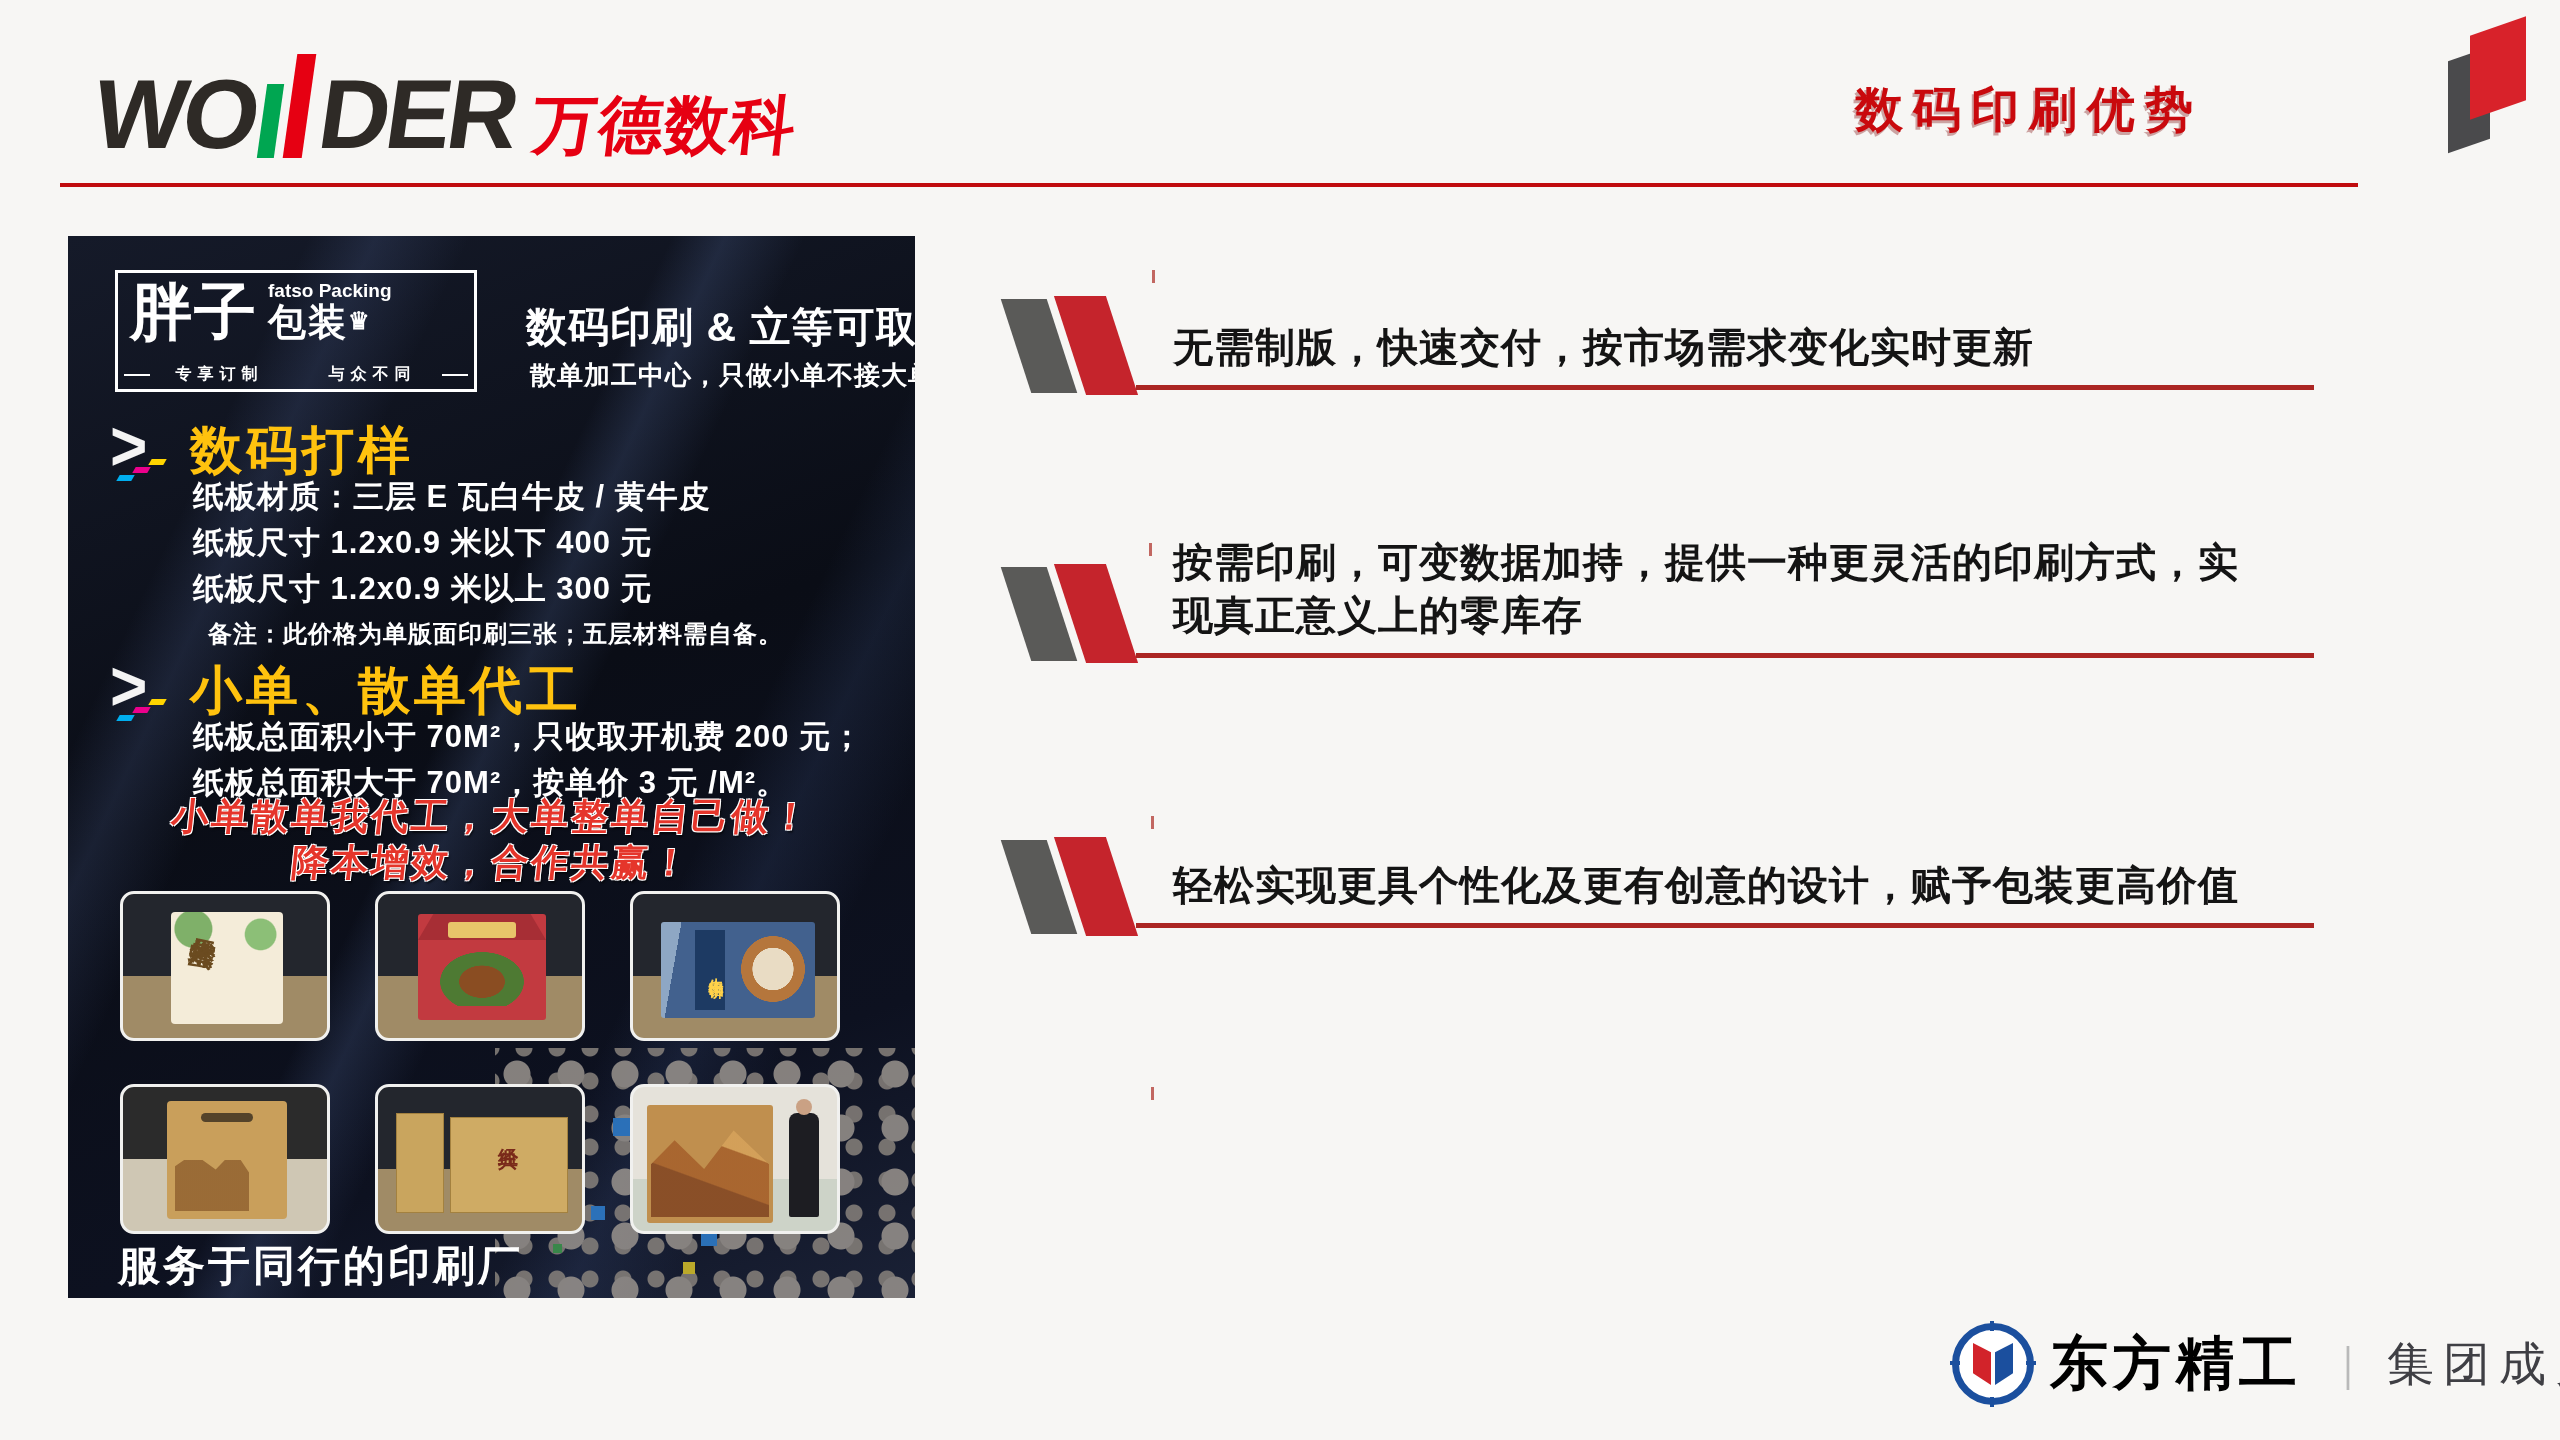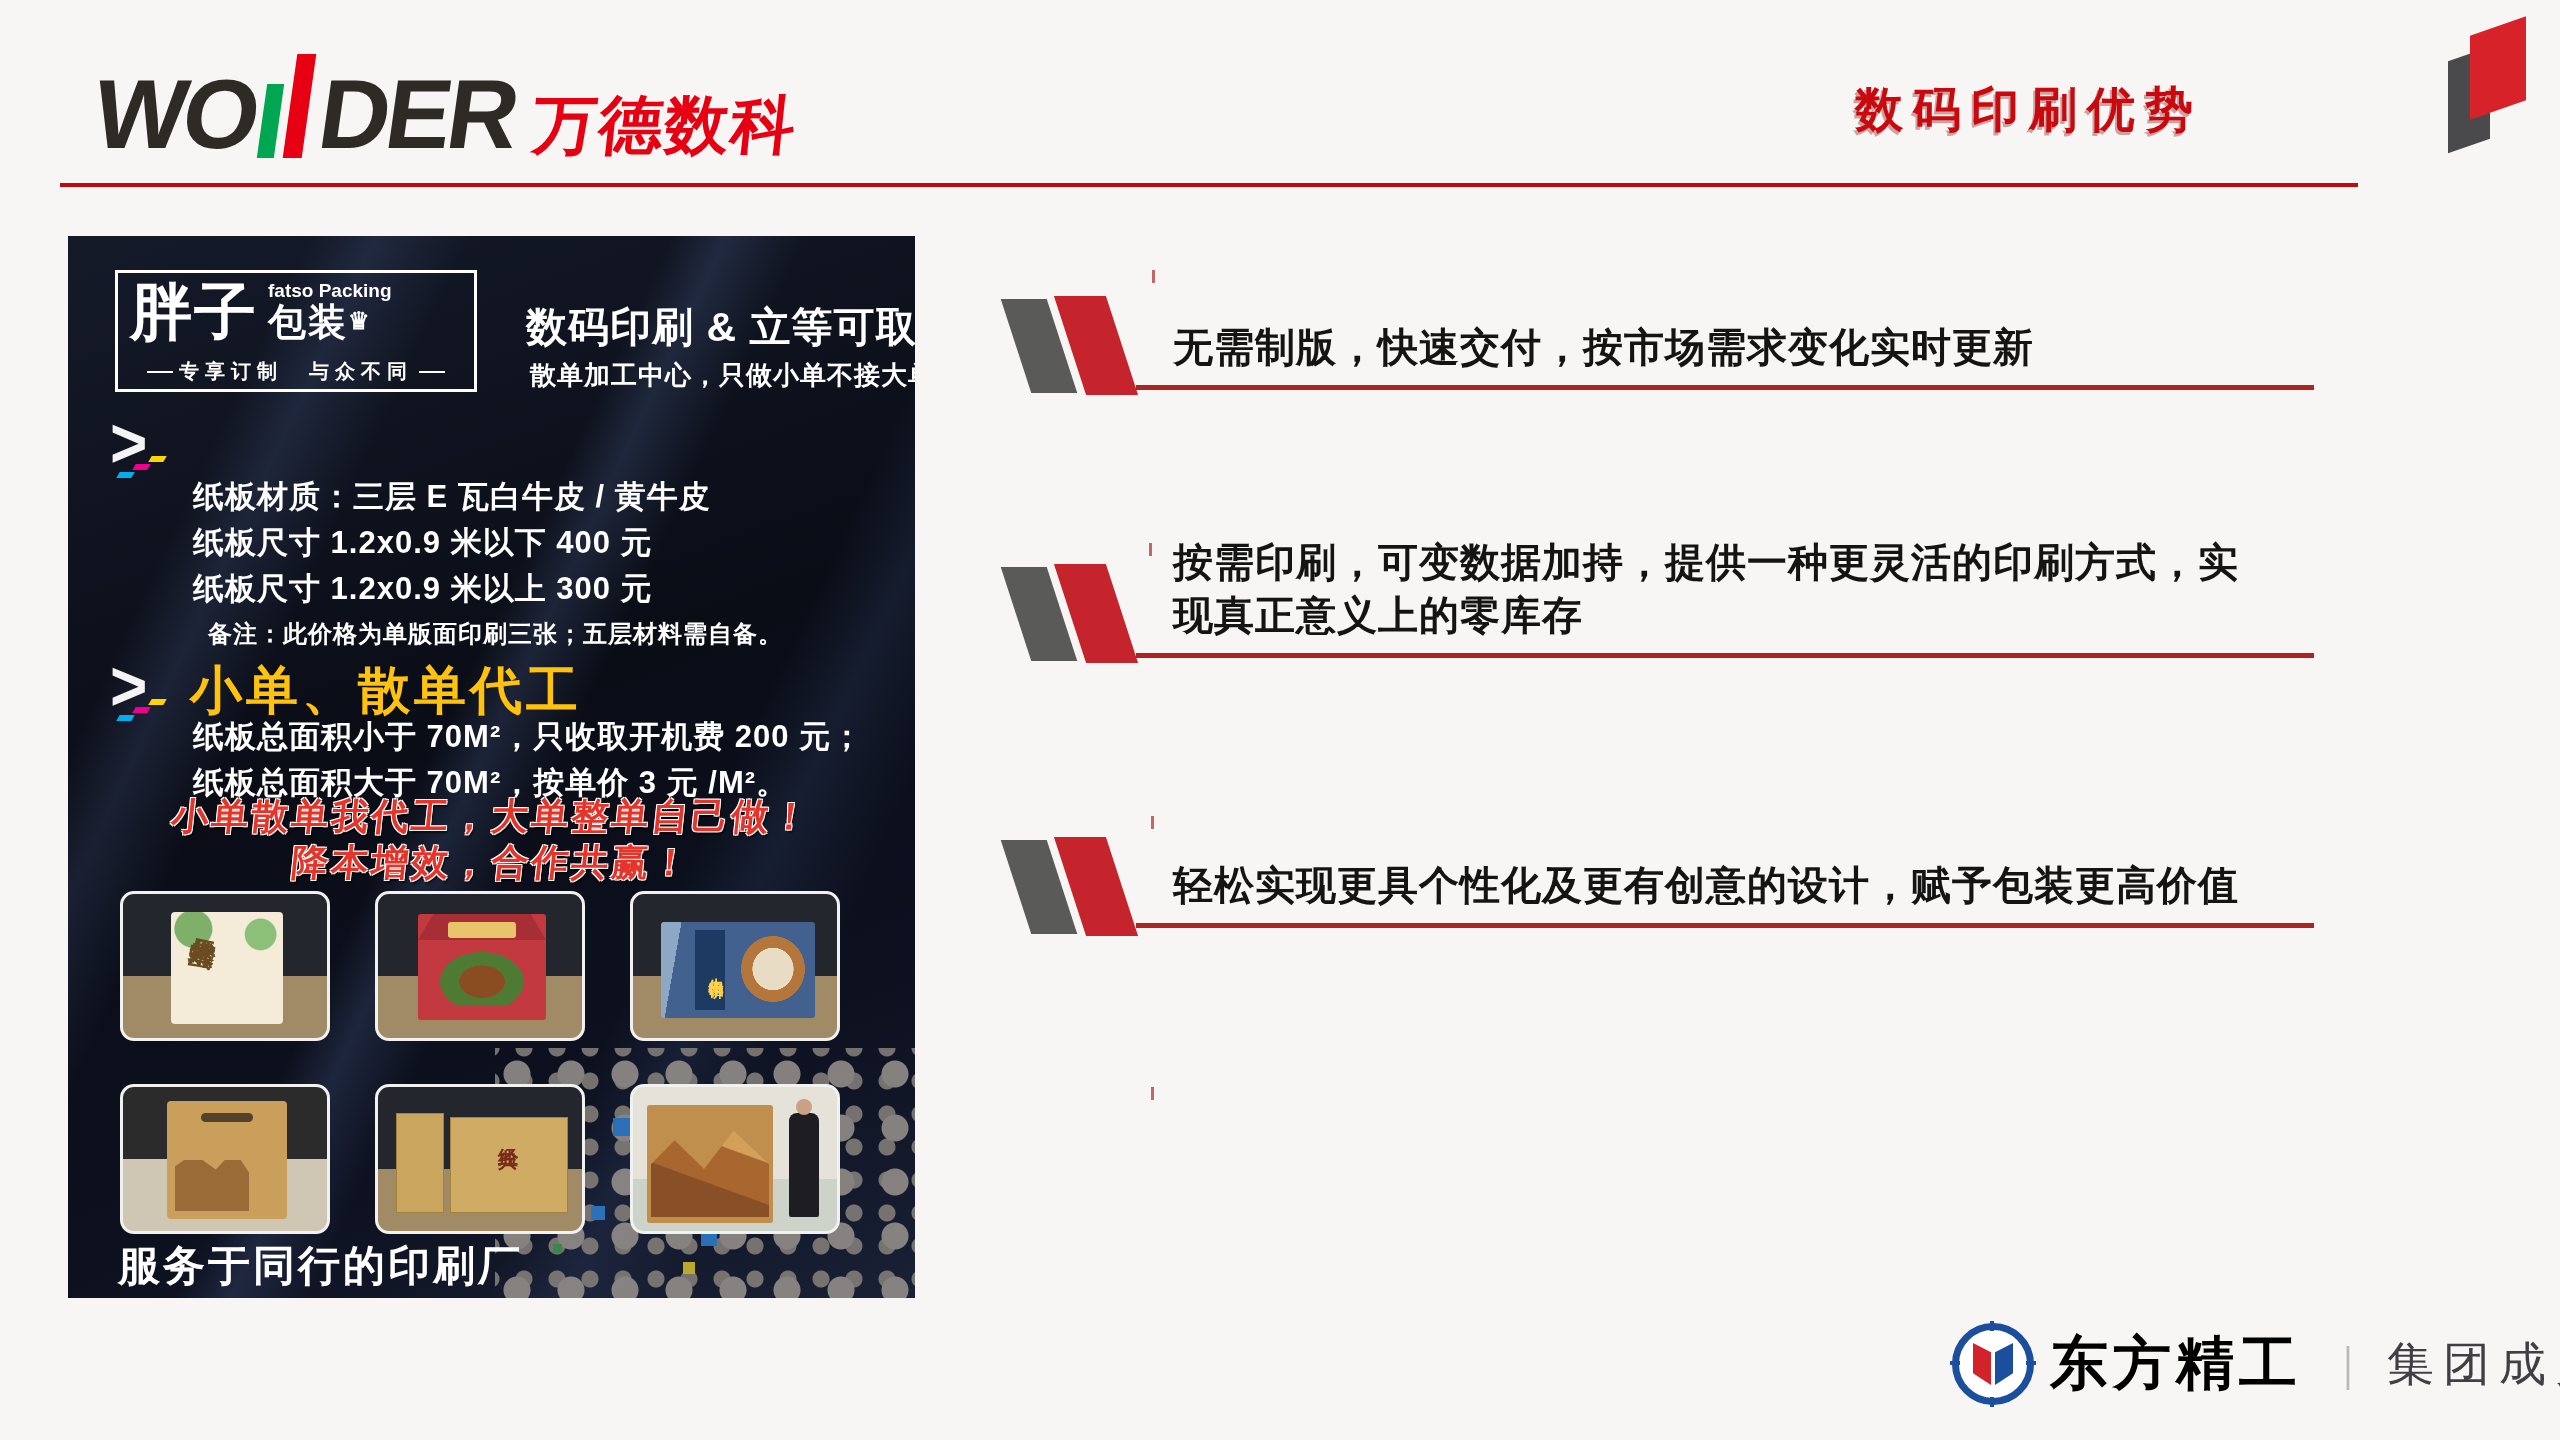--- a/index.html
+++ b/index.html
@@ -35,21 +35,21 @@
       linear-gradient(160deg,#151a29 0%,#0a0d16 45%,#0d1120 78%,#1a2136 100%);
     overflow:hidden;
   }
   .fatso-box{position:absolute;left:47px;top:34px;width:362px;height:122px;border:3px solid #fff;box-sizing:border-box;}
   .fatso-row{display:flex;align-items:flex-start;padding:8px 10px 0 12px;}
   .fatso-big{font-size:62px;line-height:62px;font-weight:900;font-family:"DejaVu Sans",sans-serif;letter-spacing:2px;}
   .fatso-col{margin-left:10px;}
   .fatso-en{font-size:19px;font-weight:700;line-height:20px;}
   .fatso-pack{font-size:38px;line-height:40px;font-weight:900;letter-spacing:2px;}
   .fatso-crown{font-size:24px;vertical-align:6px;}
-  .fatso-tagline{position:absolute;left:0;bottom:4px;width:100%;display:flex;align-items:center;justify-content:center;font-size:20px;letter-spacing:6px;font-weight:700;margin-top:48px;}
+  .fatso-tagline{position:absolute;left:0;bottom:4px;width:100%;display:flex;align-items:center;justify-content:space-between;font-size:16px;letter-spacing:6px;font-weight:700;margin-top:48px;}
   .fatso-tagline .seg{flex:0 0 26px;height:2px;background:#fff;margin:0 6px;}
   .fatso-tagline .gap{width:26px;}
   .poster-headline{position:absolute;left:458px;top:64px;font-size:41px;font-weight:900;letter-spacing:1px;white-space:nowrap;}
   .poster-subline{position:absolute;left:462px;top:122px;font-size:26px;font-weight:700;letter-spacing:1px;white-space:nowrap;}
   .sec-head{position:absolute;left:36px;display:flex;align-items:center;}
   .sec-arrow{position:relative;width:86px;height:64px;}
   .sec-arrow .chev{position:absolute;left:6px;top:-10px;font-size:64px;font-weight:900;color:#f4f4f4;transform:scaleY(1.1);}
   .sec-arrow .d1,.sec-arrow .d2,.sec-arrow .d3{position:absolute;width:15px;height:6px;transform:skewX(-30deg);}
   .sec-arrow .d1{left:14px;top:56px;background:#00aeef;}
   .sec-arrow .d2{left:30px;top:48px;background:#ec008c;}
@@ -157,20 +157,21 @@
     <div class="poster-headline">数码印刷 &amp; 立等可取</div>
     <div class="poster-subline">散单加工中心，只做小单不接大单</div>
 
     <div class="sec-head" style="top:180px;">
       <span class="sec-arrow">
         <span class="chev">&gt;</span>
           <span class="d1"></span>
           <span class="d2"></span>
           <span class="d3"></span>
       </span>
+      <span class="sec-title">数码打样</span>
     </div>
     <div class="sec-lines" style="top:238px;">
       <div>纸板材质：三层 E 瓦白牛皮 / 黄牛皮</div>
       <div>纸板尺寸 1.2x0.9 米以下 400 元</div>
       <div>纸板尺寸 1.2x0.9 米以上 300 元</div>
     </div>
     <div class="sec-note" style="top:382px;">备注：此价格为单版面印刷三张；五层材料需自备。</div>
 
     <div class="sec-head" style="top:420px;">
       <span class="sec-arrow">

